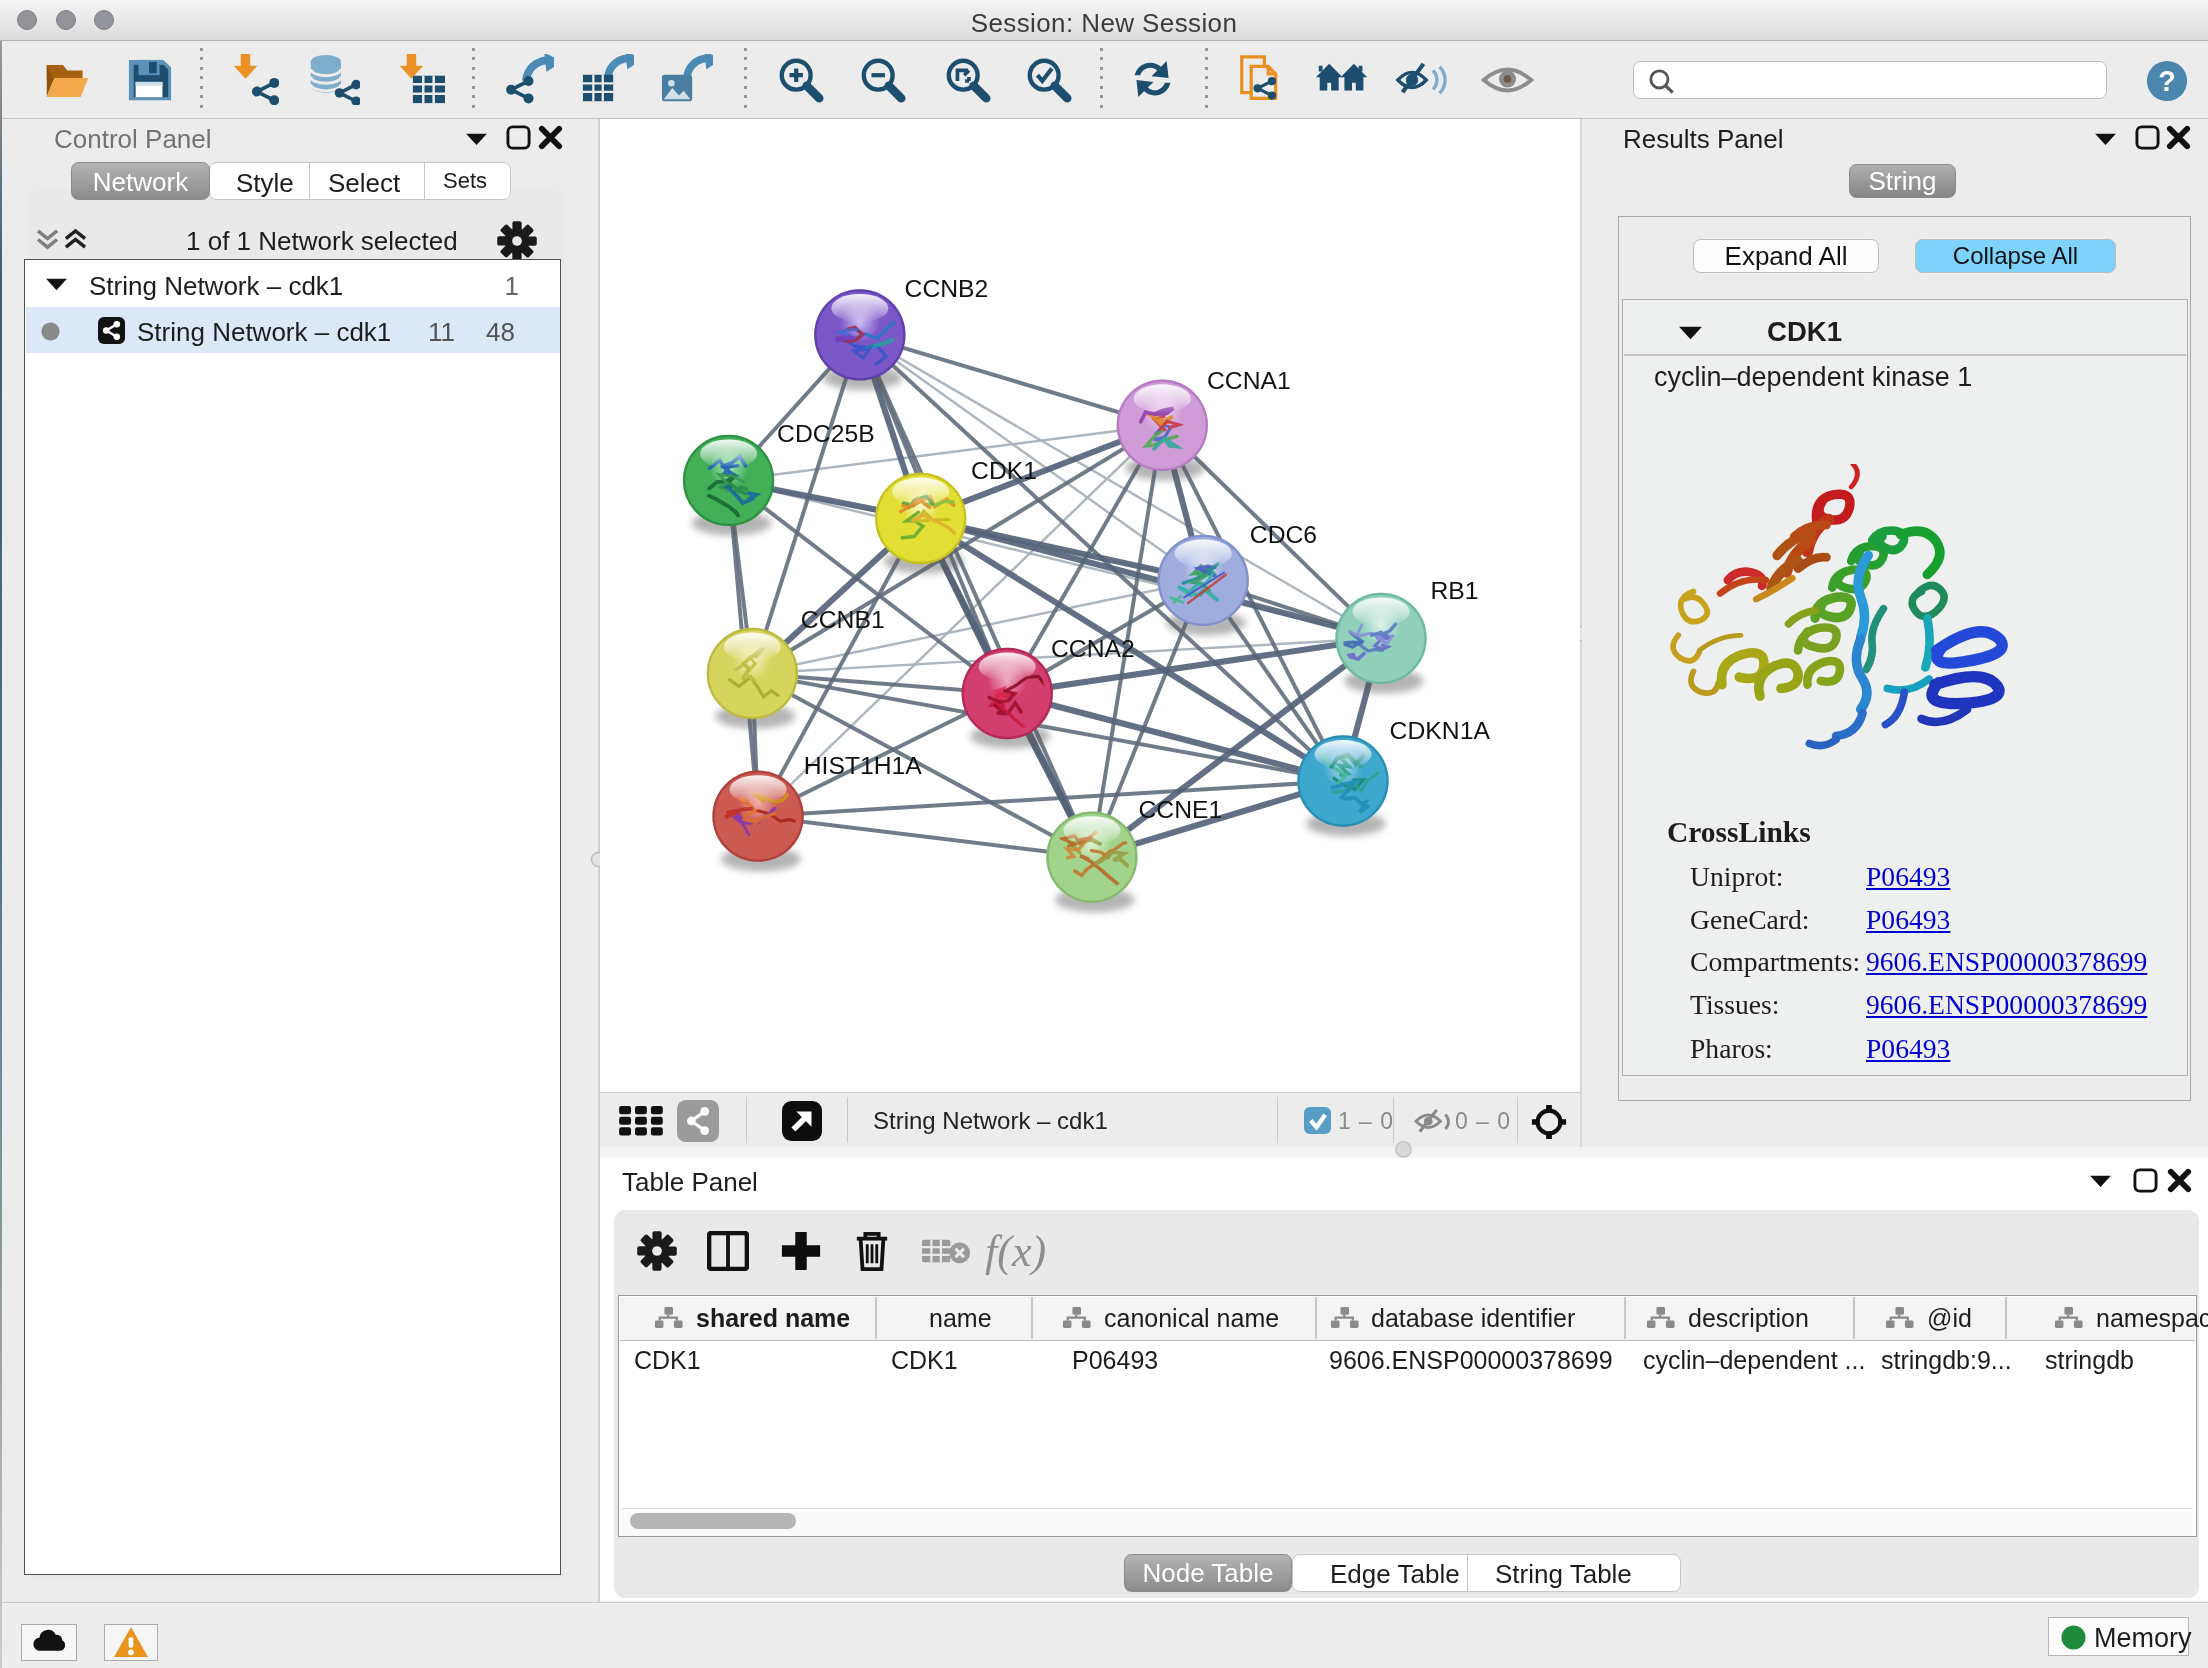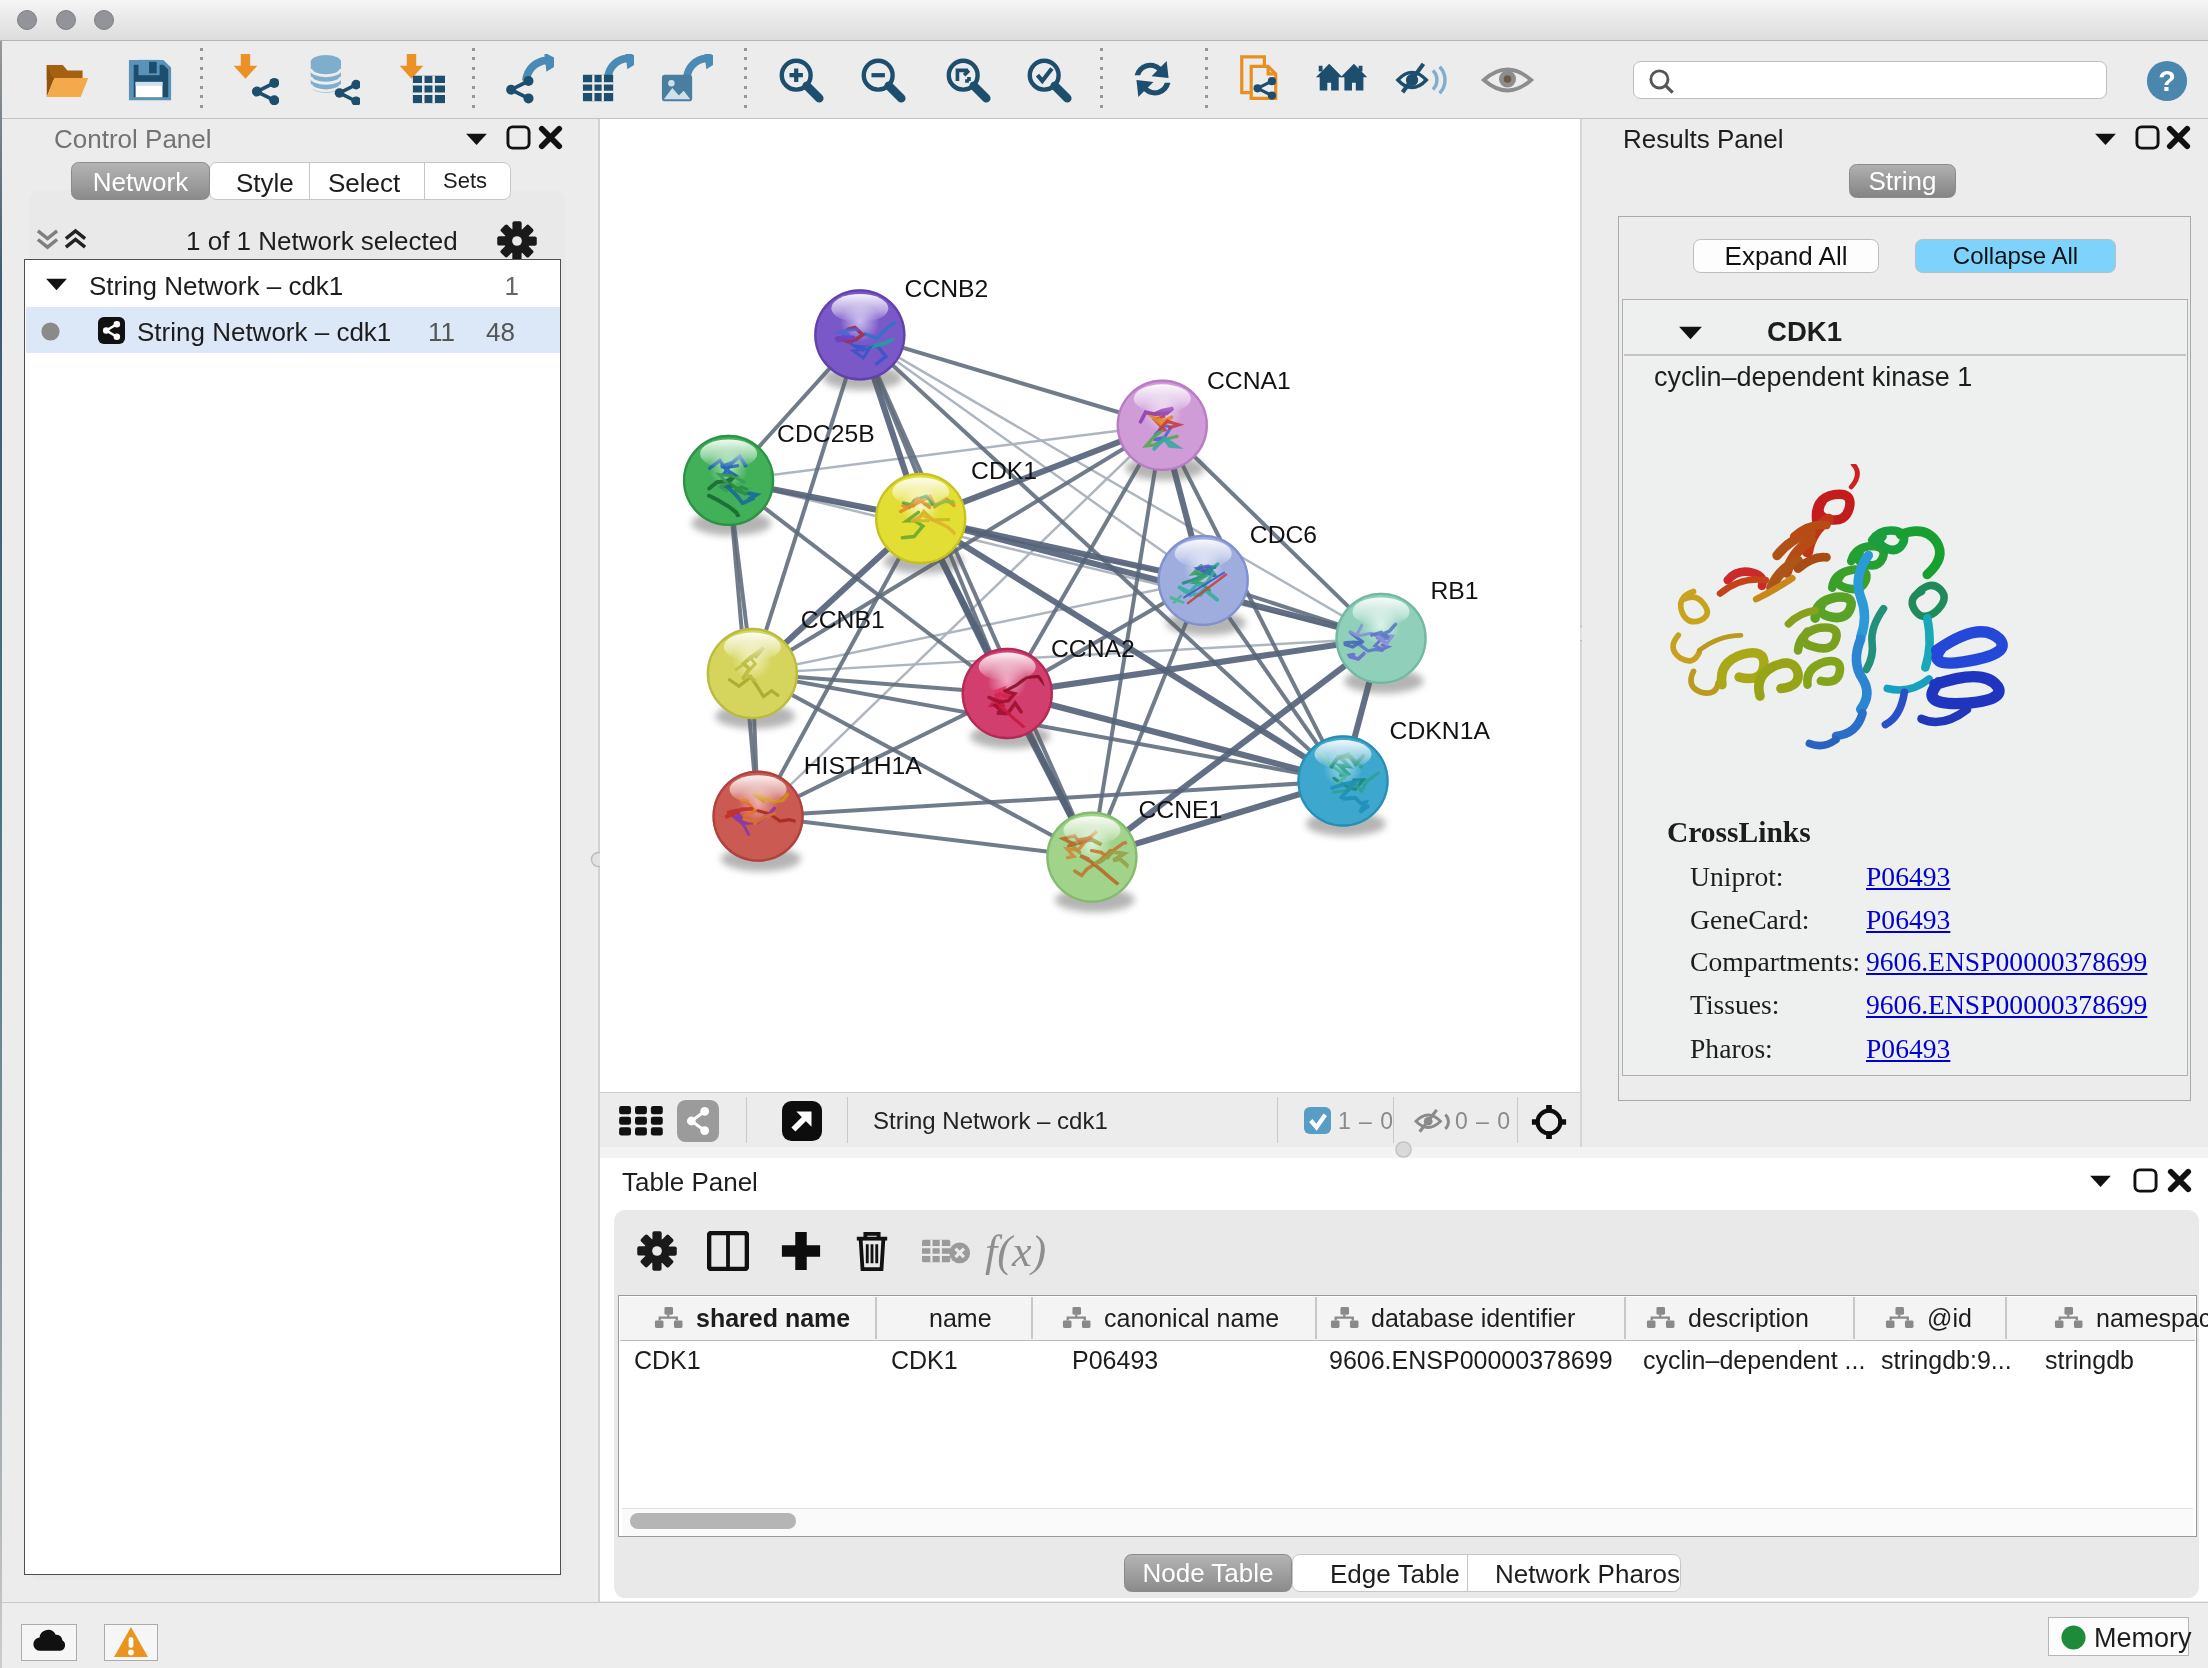--- a/index.html
+++ b/index.html
@@ -43,20 +43,21 @@
 #leftstrip{left:0;top:41px;width:1.9px;height:1627px;
  background:linear-gradient(#999,#3d5a6e 15%,#46707e 45%,#8a989e 75%,#cccccc);}
 a.lnk{color:#0000d0;text-decoration:underline;}
 </style></head><body>
 <div id="win">
 
 <div id="titlebar" class="abs"></div>
 <div class="tl" style="left:17px"></div>
 <div class="tl" style="left:56px"></div>
 <div class="tl" style="left:94px"></div>
+<div id="title">Session: New Session</div>
 <div id="toolbar" class="abs"></div>
 <svg class="abs" style="left:43px;top:57px" width="49" height="46" viewBox="0 0 52 48">
 <path d="M4 8 h17 l5 6 h16 v10 H4 z" fill="#a5610f"></path>
 <path d="M4 8 v34 l8 -20 h-2 z" fill="#8f540d"></path>
 <path d="M12 22 h36 l-8 20 H4 z" fill="#f3a94c"></path>
     </svg>
 <svg class="abs" style="left:126px;top:57px" width="48" height="46" viewBox="0 0 50 48">
 <path d="M3 3 h36 l8 8 v34 H3 z" fill="#5b93b8"></path>
 <path d="M8 8 h31 l5 5 v29 H8 z" fill="#1d4e6e"></path>
 <rect x="13" y="3" width="22" height="16" fill="#5b93b8"></rect>
@@ -847,21 +848,21 @@
 <div class="txt" style="left:729px;top:188px;font-size:25px;">9606.ENSP00000378699</div>
 <div class="txt" style="left:1043px;top:188px;font-size:25px;">cyclin–dependent ...</div>
 <div class="txt" style="left:1281px;top:188px;font-size:25px;">stringdb:9...</div>
 <div class="txt" style="left:1445px;top:188px;font-size:25px;">stringdb</div>
 <div class="abs" style="left:22px;top:350px;width:1571px;height:27px;background:#fafafa;border-top:1px solid #e0e0e0"></div>
 <div class="abs" style="left:29.5px;top:355px;width:166px;height:16px;background:#b5b5b5;border-radius:8.6px"></div>
 <div class="abs" style="left:692px;top:396px;width:389px;height:38px;background:#fff;border:1px solid #c6c6c6;border-radius:7.6px;box-sizing:border-box"></div>
 <div class="abs" style="left:867px;top:396px;width:1px;height:38px;background:#c6c6c6"></div>
 <div class="abs" style="left:524px;top:396px;width:168px;height:38px;background:linear-gradient(#b4b4b4,#8b8b8b);color:#fff;border-radius:7.6px;border:1px solid #8a8a8a;box-sizing:border-box;font-size:26px;text-align:center;line-height:36px">Node Table</div>
 <div class="txt" style="left:730px;top:401px;font-size:26px;">Edge Table</div>
-<div class="txt" style="left:895px;top:401px;font-size:26px;">Network Pharos</div>
+<div class="txt" style="left:895px;top:401px;font-size:26px;">String Table</div>
 </div>
 <div id="statusbar" class="abs"></div>
 <div class="sbtn" style="left:21px;width:56px"></div>
 <svg class="abs" style="left:29.5px;top:1628px" width="40" height="28.5" viewBox="0 0 42 30">
       <path d="M11 24 a7 7 0 0 1 -1 -14 a9 9 0 0 1 17 -3 a6.5 6.5 0 0 1 7 6 a6 6 0 0 1 -2 11 z" fill="#111"></path>
     </svg>
 <div class="sbtn" style="left:104px;width:54px"></div>
 <svg class="abs" style="left:112px;top:1625px" width="38" height="34" viewBox="0 0 40 36">
       <path d="M20 2 L38 34 H2 z" fill="#e8941f"></path>
       <rect x="17.5" y="13" width="5" height="11" rx="2" fill="#fff"></rect>

